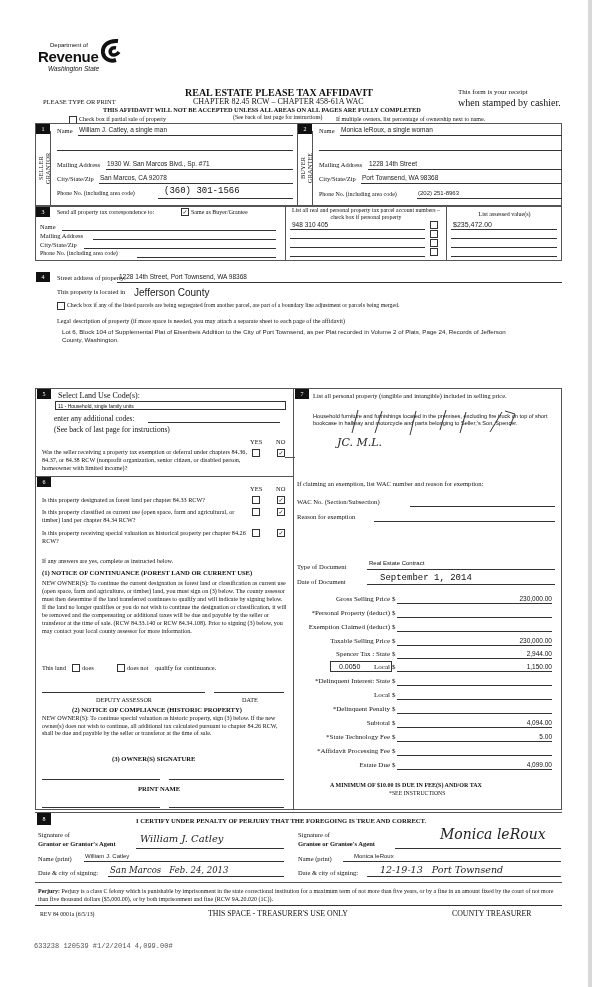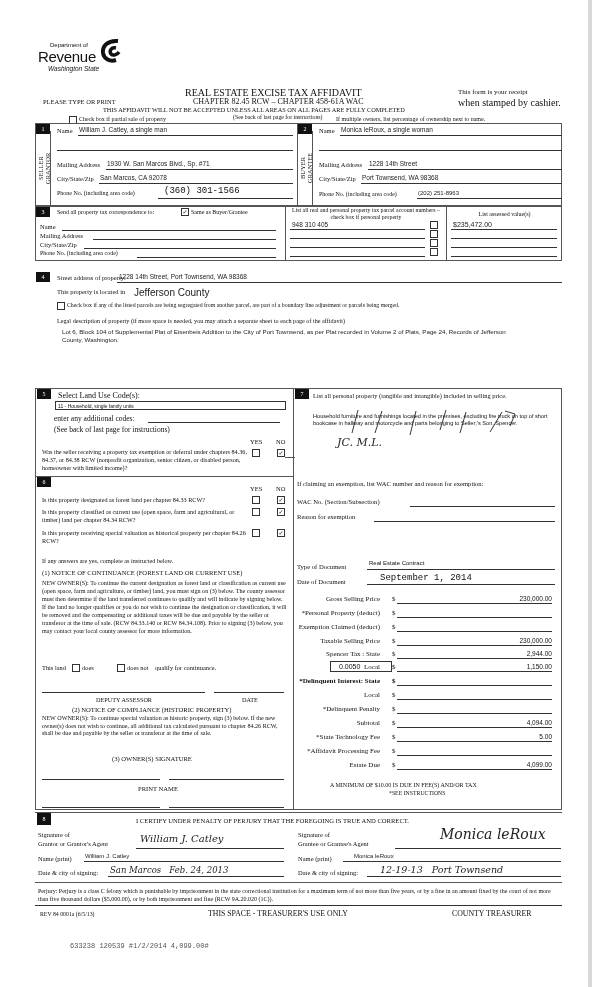--- a/index.html
+++ b/index.html
@@ -2,54 +2,54 @@
 <html><head>
 <meta charset="utf-8">
 <style>
   * { box-sizing: border-box; margin: 0; padding: 0; }
   html, body { width: 600px; height: 987px; background: #fff; overflow: hidden; }
   body { position: relative; font-family: "Liberation Serif", serif; color: #111; font-size: 7px; }
   .abs { position: absolute; }
   .serif { font-family: "Liberation Serif", serif; }
   .sans { font-family: "Liberation Sans", sans-serif; }
   .mono { font-family: "Liberation Mono", monospace; }
-  .bold { font-weight: normal; }
+  .bold { font-weight: bold; }
   .rightstrip { position: absolute; left: 588px; top: 0; width: 4px; height: 987px; background: #d8d8d8; }
   .num { position: absolute; background: #111; color: #fff; font-size: 6px; text-align: center; font-family: "Liberation Serif", serif; }
   .box { position: absolute; border: 1px solid #555; }
   .hline { position: absolute; border-top: 1px solid #555; height: 0; }
   .vline { position: absolute; border-left: 1px solid #555; width: 0; }
   .uline { position: absolute; border-bottom: 0.8px solid #333; height: 0; }
   .cb { position: absolute; width: 8px; height: 8px; border: 1px solid #333; background: #fff; font-size: 6px; line-height: 6px; text-align: center; font-family: "Liberation Sans", sans-serif; }
   .fill { font-family: "Liberation Sans", sans-serif; font-size: 6.5px; color: #222; }
   .lbl { font-size: 6.5px; white-space: nowrap; }
   .vertical { position: absolute; writing-mode: vertical-rl; transform: rotate(180deg); font-size: 6.5px; text-align: center; line-height: 7px; }
   .fee-row { position: absolute; left: 296px; width: 260px; height: 10px; font-size: 7px; }
-  .fee-row .flabel { position: absolute; right: 176px; white-space: nowrap; }
+  .fee-row .flabel { position: absolute; right: 166px; white-space: nowrap; }
   .fee-row .fdollar { position: absolute; left: 96px; }
   .fee-row .fline { position: absolute; left: 101px; width: 155px; top: 8px; border-bottom: 0.8px solid #333; }
   .fee-row .fval { position: absolute; right: 4px; font-family: "Liberation Sans", sans-serif; font-size: 6.5px; top: 0; }
   .hand { font-family: "DejaVu Serif", serif; font-style: italic; color: #222; }
 </style>
 </head>
 <body>
 
 <div class="rightstrip"></div>
 
 <div class="abs" style="left:38px;top:42px;width:100px;height:40px;">
   <div class="abs sans" style="left:12px;top:0;font-size:6px;">Department of</div>
   <div class="abs sans bold" style="left:0;top:6px;font-size:15px;letter-spacing:-0.3px;">Revenue</div>
   <div class="abs sans" style="left:10px;top:23px;font-size:6.5px;font-style:italic;">Washington State</div>
   <svg class="abs" style="left:62px;top:-4px;" width="22" height="26" viewBox="0 0 22 26">
     <path d="M18 3 C8 2 2 8 3 15 C4 21 10 24 16 22" fill="none" stroke="#111" stroke-width="4"></path>
     <path d="M16 10 C11 9 9 13 11 16 C13 18 17 17 19 14" fill="none" stroke="#111" stroke-width="3.5"></path>
   </svg>
 </div>
 
-<div class="abs serif bold" style="left:185px;top:87px;font-size:10px;">REAL ESTATE EXCISE TAX AFFIDAVIT</div>
+<div class="abs serif bold" style="left:185px;top:87px;font-size:10px;">REAL ESTATE PLEASE TAX AFFIDAVIT</div>
 <div class="abs serif" style="left:43px;top:98px;font-size:6.5px;">PLEASE TYPE OR PRINT</div>
 <div class="abs serif" style="left:193px;top:97px;font-size:8px;">CHAPTER 82.45 RCW – CHAPTER 458-61A WAC</div>
 <div class="abs serif" style="left:458px;top:88px;font-size:7px;">This form is your receipt</div>
 <div class="abs serif" style="left:458px;top:97px;font-size:10px;">when stamped by cashier.</div>
 <div class="abs serif bold" style="left:103px;top:106px;font-size:6.3px;">THIS AFFIDAVIT WILL NOT BE ACCEPTED UNLESS ALL AREAS ON ALL PAGES ARE FULLY COMPLETED</div>
 <div class="abs serif" style="left:233px;top:114px;font-size:5.8px;">(See back of last page for instructions)</div>
 <div class="cb" style="left:69px;top:116px;"></div>
 <div class="abs serif" style="left:79px;top:116px;font-size:6px;">Check box if partial sale of property</div>
 <div class="abs serif" style="left:336px;top:116px;font-size:6px;">If multiple owners, list percentage of ownership next to name.</div>
 
@@ -242,21 +242,21 @@
     <span class="fline"></span>
     <span class="fval">2,944.00</span>
   </div>
 <div class="abs sans" style="left:330px;top:661px;width:62px;height:11px;border:1px solid #333;font-size:7px;line-height:9px;padding-left:8px;"><span>0.0050</span></div>
 <div class="fee-row" style="top:663px;">
     <span class="flabel serif">Local</span>
     <span class="fdollar">$</span>
     <span class="fline"></span>
     <span class="fval">1,150.00</span>
   </div>
-<div class="fee-row" style="top:677px;font-weight:bold;">
+<div class="fee-row" style="top:677px;">
     <span class="flabel serif">*Delinquent Interest: State</span>
     <span class="fdollar">$</span>
     <span class="fline"></span>
     <span class="fval"></span>
   </div>
 <div class="fee-row" style="top:691px;">
     <span class="flabel serif">Local</span>
     <span class="fdollar">$</span>
     <span class="fline"></span>
     <span class="fval"></span>
@@ -321,13 +321,13 @@
 <div class="hline" style="left:35px;top:882px;width:527px;"></div>
 
 <div class="abs serif" style="left:38px;top:887px;width:520px;font-size:6px;line-height:8px;">
   <span class="bold">Perjury:</span>
   <span>Perjury is a class C felony which is punishable by imprisonment in the state correctional institution for a maximum term of not more than five years, or by a fine in an amount fixed by the court of not more than five thousand dollars ($5,000.00), or by both imprisonment and fine (RCW 9A.20.020 (1C)).</span>
 </div>
 <div class="hline" style="left:35px;top:905px;width:527px;border-top:1.2px solid #333;"></div>
 <div class="abs serif" style="left:40px;top:911px;font-size:5.8px;">REV 84 0001a (6/5/13)</div>
 <div class="abs serif" style="left:208px;top:909px;font-size:7.8px;">THIS SPACE - TREASURER'S USE ONLY</div>
 <div class="abs serif" style="left:452px;top:909px;font-size:7.8px;">COUNTY TREASURER</div>
-<div class="abs mono" style="left:34px;top:942px;font-size:7px;color:#555;margin-left:36px;">633238 120539 #1/2/2014 4,099.00#</div>
+<div class="abs mono" style="left:34px;top:942px;font-size:7px;color:#555;">633238 120539 #1/2/2014 4,099.00#</div>
 
 </body></html>

